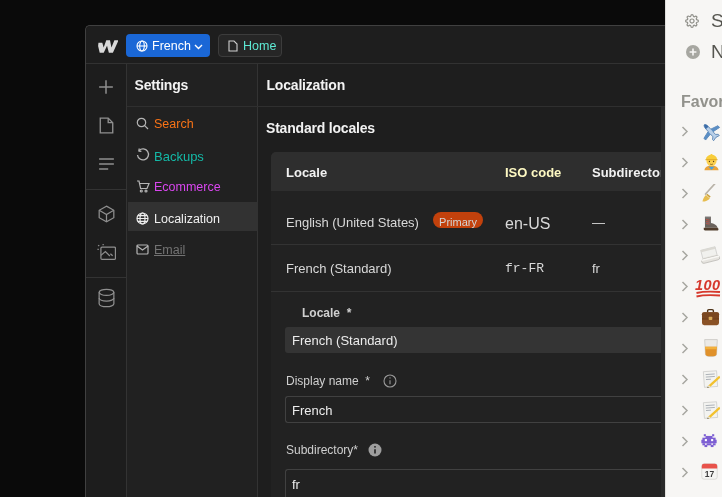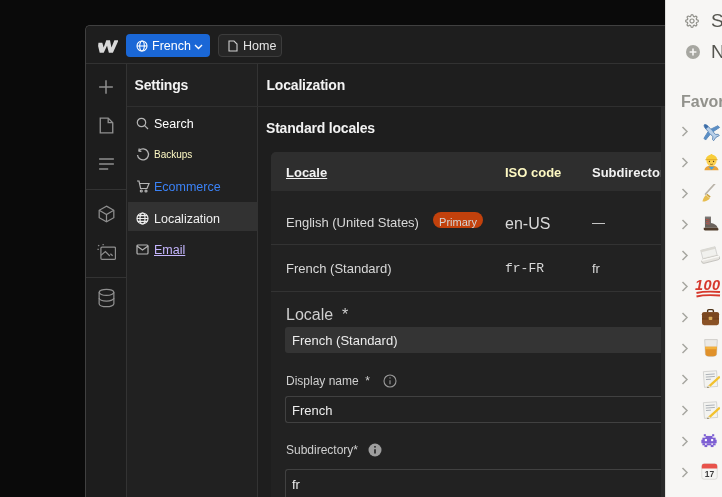--- a/index.html
+++ b/index.html
@@ -27,21 +27,21 @@
 </svg>
 <div class="abs" style="left:152px; top:40px; font-size:12.5px; color:#fff; line-height:13px;">French</div>
 <svg class="abs" style="left:194px; top:43.5px;" width="9" height="6" viewBox="0 0 9 6" fill="none" stroke="#fff" stroke-width="1.4">
     <path d="M1 1l3.5 3.5L8 1"></path>
   </svg>
 
 <div class="abs" style="left:218px; top:34px; width:64px; height:23px; background:#262626; border:1px solid #3c3c3c; border-radius:4px;"></div>
 <svg class="abs" style="left:228px; top:40px;" width="10" height="12" viewBox="0 0 10 12" fill="none" stroke="#cfcfcf" stroke-width="1.1">
   <path d="M1 1h5l3 3v7H1z"></path>
 </svg>
-<div class="abs" style="left:243px; top:40px; font-size:12.5px; color:#e5e5e5; line-height:13px;">Home</div>
+<div class="abs" style="left:243px; top:40px; font-size:12.5px; color:#5eead4; line-height:13px;">Home</div>
 
 <div class="abs" style="left:86px; top:64px; width:41px; height:433px; background:#1d1d1d; border-right:1px solid #333;"></div>
 <svg class="abs" style="left:98px; top:79px;" width="16" height="16" viewBox="0 0 14 14" stroke="#8f8f8f" stroke-width="1.3" fill="none">
     <path d="M7 1v12M1 7h12"></path>
   </svg>
 <svg class="abs" style="left:99px; top:117px;" width="15" height="17" viewBox="0 0 13 15" stroke="#8f8f8f" stroke-width="1.2" fill="none">
     <path d="M1 1h7l4 4v9H1z"></path>
     <path d="M8 1v4h4"></path>
   </svg>
 <svg class="abs" style="left:98px; top:157px;" width="17" height="14" viewBox="0 0 15 12" stroke="#8f8f8f" stroke-width="1.3" fill="none">
@@ -67,71 +67,71 @@
 <div class="abs" style="left:127px; top:64px; width:131px; height:433px; background:#212121; border-right:1px solid #333;"></div>
 <div class="abs" style="left:134.5px; top:77px; font-size:14px; font-weight:bold; color:#f2f2f2; letter-spacing:-0.2px;">Settings</div>
 <div class="abs" style="left:127px; top:106px; width:131px; height:1px; background:#2f2f2f;"></div>
 
 <div class="abs" style="left:128px; top:202px; width:130px; height:29px; background:#323232;"></div>
 
 <svg class="abs" style="left:136px; top:117px;" width="13" height="13" viewBox="0 0 13 13" stroke="#b5b5b5" stroke-width="1.2" fill="none">
     <circle cx="5.5" cy="5.5" r="4.2"></circle>
     <path d="M8.7 8.7L12 12"></path>
   </svg>
-<div class="abs" style="left:154px; top:117px; font-size:12.5px; color:#ffffff;">Search</div>
+<div class="abs" style="left:154px; top:117px; font-size:12.5px; color:#f97316;">Search</div>
 
 <svg class="abs" style="left:136px; top:147.5px;" width="14" height="14" viewBox="0 0 14 14" stroke="#b5b5b5" stroke-width="1.3" fill="none">
     <path d="M3 2.6A5.5 5.5 0 1 1 1.5 7"></path>
     <path d="M3.2.5l-.3 2.5 2.5.3" stroke-linejoin="round"></path>
   </svg>
-<div class="abs" style="left:154px; top:148.5px; font-size:10px; color:#fef9c3;">Backups</div>
+<div class="abs" style="left:154px; top:148.5px; font-size:13px; color:#14b8a6;">Backups</div>
 
 <svg class="abs" style="left:136px; top:180px;" width="14" height="13" viewBox="0 0 14 13" stroke="#b5b5b5" stroke-width="1.2" fill="none">
     <path d="M1 1h2l1.6 7.5H11L13 3.5H4"></path>
     <circle cx="5.3" cy="11" r="1"></circle>
     <circle cx="10" cy="11" r="1"></circle>
   </svg>
-<div class="abs" style="left:154px; top:180px; font-size:12.5px; color:#3b82f6;">Ecommerce</div>
+<div class="abs" style="left:154px; top:180px; font-size:12.5px; color:#d946ef;">Ecommerce</div>
 
 <svg class="abs" style="left:136px; top:211.5px;" width="13" height="13" viewBox="0 0 13 13" stroke="#ededed" stroke-width="1.2" fill="none">
     <circle cx="6.5" cy="6.5" r="5.5"></circle>
     <ellipse cx="6.5" cy="6.5" rx="2.5" ry="5.5"></ellipse>
     <path d="M1 6.5h11M1.7 3.7h9.6M1.7 9.3h9.6"></path>
   </svg>
 <div class="abs" style="left:154px; top:211.5px; font-size:12.5px; color:#f0f0f0;">Localization</div>
 
 <svg class="abs" style="left:136px; top:243.5px;" width="13" height="11" viewBox="0 0 13 11" stroke="#b5b5b5" stroke-width="1.2" fill="none">
     <rect x="1" y="1" width="11" height="9" rx="1"></rect>
     <path d="M1 2l5.5 4L12 2"></path>
   </svg>
-<div class="abs" style="left:154px; top:243px; font-size:12.5px; color:#c4b5fd;text-decoration:underline;">Email</div>
+<div class="abs" style="left:154px; top:243px; font-size:12.5px; color:#737373;text-decoration:underline;">Email</div>
 
 <div class="abs" style="left:258px; top:64px; width:407px; height:433px; background:#1e1e1e;"></div>
 <div class="abs" style="left:266.5px; top:77px; font-size:14px; font-weight:bold; color:#f2f2f2; letter-spacing:-0.2px;">Localization</div>
 <div class="abs" style="left:258px; top:106px; width:407px; height:1px; background:#2f2f2f;"></div>
 <div class="abs" style="left:266px; top:119.5px; font-size:14px; font-weight:bold; color:#f2f2f2; letter-spacing:-0.2px;">Standard locales</div>
 
 <div class="abs" style="left:271px; top:152px; width:394px; height:345px; background:#222; border-radius:5px 0 0 0;"></div>
 <div class="abs" style="left:271px; top:152px; width:394px; height:39px; background:#2e2e2e; border-radius:5px 0 0 0;"></div>
-<div class="abs" style="left:286px; top:165px; font-size:13px; font-weight:bold; color:#f2f2f2;text-decoration:underline;">Locale</div>
+<div class="abs" style="left:286px; top:165px; font-size:13px; font-weight:bold; color:#f2f2f2;">Locale</div>
 <div class="abs" style="left:505px; top:165px; font-size:13px; font-weight:bold; color:#fef9c3;">ISO code</div>
 <div class="abs" style="left:592px; top:165px; font-size:13px; font-weight:bold; color:#f2f2f2; width:130px; overflow:hidden; white-space:nowrap;">Subdirectory</div>
 
 <div class="abs" style="left:286px; top:215px; font-size:13px; color:#d9d9d9;">English (United States)</div>
 <div class="abs" style="left:433px; top:212px; width:50px; height:16px; background:#c2410c; border-radius:10px; color:#d4d4d4; font-size:11px; text-align:center; line-height:20px;">Primary</div>
 <div class="abs" style="left:505px; top:215px; font-size:16px; color:#d9d9d9;">en-US</div>
 <div class="abs" style="left:592px; top:215px; font-size:13px; color:#d9d9d9;">—</div>
 <div class="abs" style="left:271px; top:244px; width:394px; height:1px; background:#333;"></div>
 
 <div class="abs" style="left:286px; top:261px; font-size:13px; color:#d9d9d9;">French (Standard)</div>
 <div class="abs" style="left:505px; top:261px; font-size:13px; color:#d9d9d9;font-family:Liberation Mono, monospace;">fr-FR</div>
 <div class="abs" style="left:592px; top:261px; font-size:13px; color:#d9d9d9;">fr</div>
 <div class="abs" style="left:271px; top:291px; width:394px; height:1px; background:#333;"></div>
 
-<div class="abs" style="left:286px; top:306px; font-size:16px; color:#cfcfcf;">Locale&nbsp;&nbsp;*</div>
+<div class="abs" style="left:302px; top:306px; font-size:12px; color:#cfcfcf;font-weight:bold;">Locale&nbsp;&nbsp;*</div>
 <div class="abs" style="left:285px; top:327px; width:380px; height:26px; background:#343434; border-radius:3px 0 0 3px;"></div>
 <div class="abs" style="left:292px; top:333px; font-size:13px; color:#ececec;">French (Standard)</div>
 
 <div class="abs" style="left:286px; top:374px; font-size:12px; color:#cfcfcf;">Display name&nbsp; *</div>
 <svg class="abs" style="left:383px; top:374px;" width="14" height="14" viewBox="0 0 14 14" fill="none" stroke="#9a9a9a" stroke-width="1.1">
     <circle cx="7" cy="7" r="6"></circle>
     <path d="M7 6.2v4"></path>
     <circle cx="7" cy="3.9" r="0.7" fill="#9a9a9a" stroke="none"></circle>
   </svg>
 <div class="abs" style="left:285px; top:396px; width:380px; height:27px; background:#222; border:1px solid #414141; border-right:none; border-radius:3px 0 0 3px;"></div>

